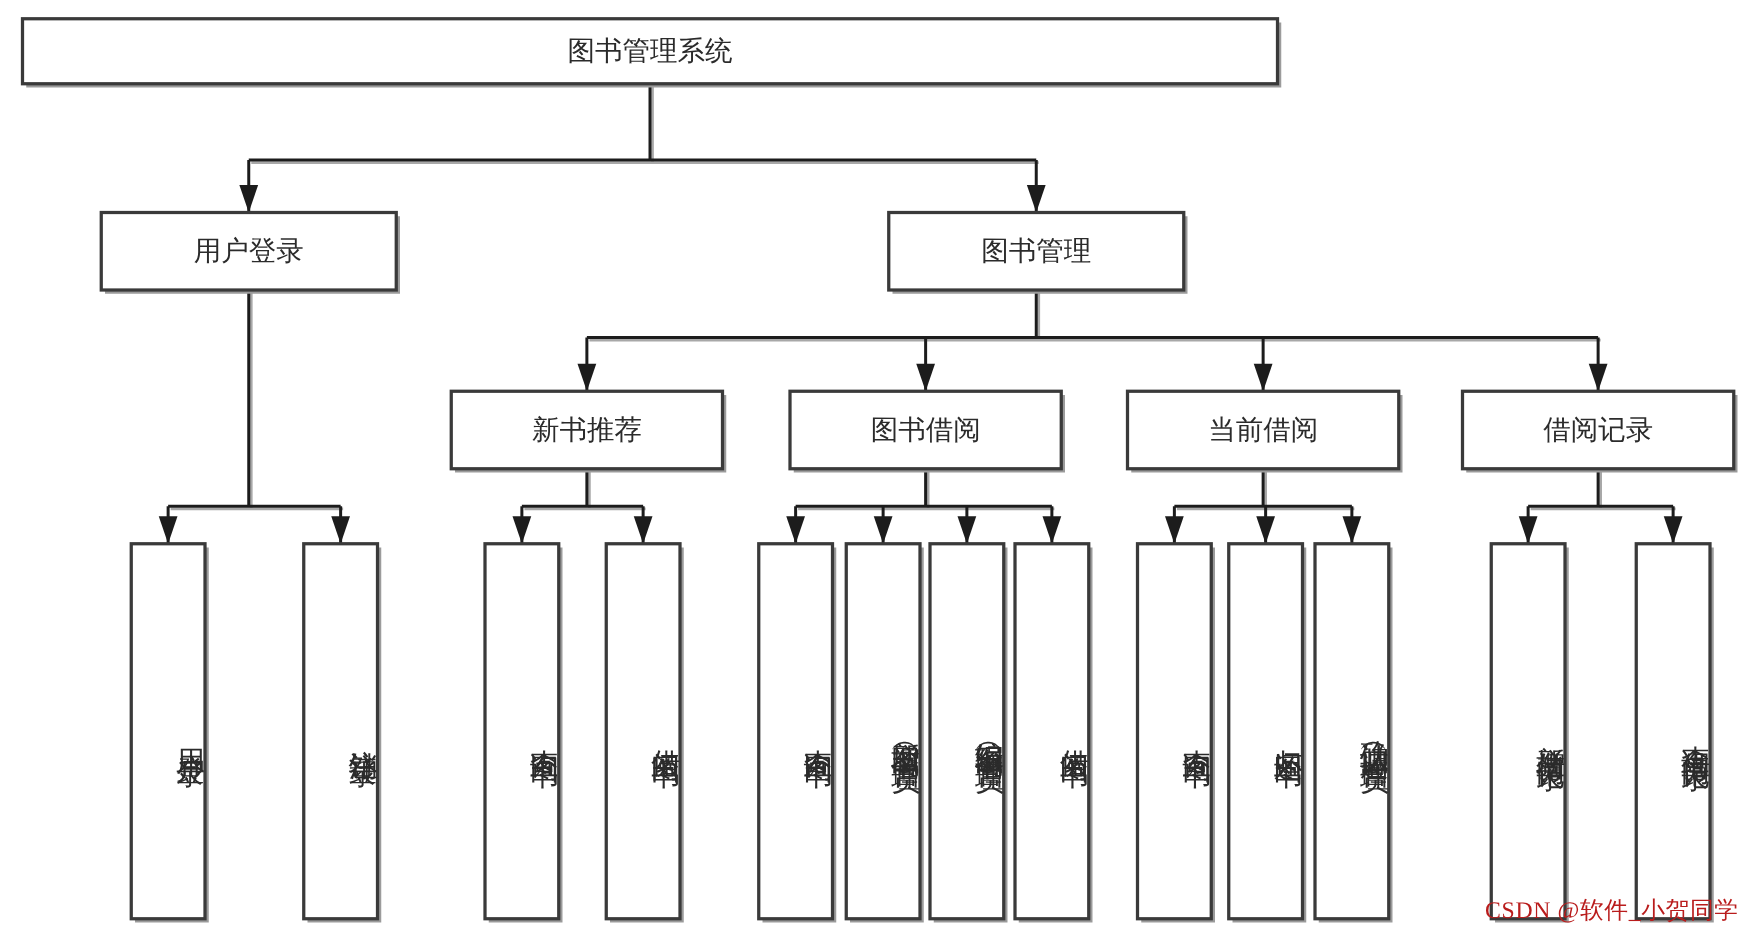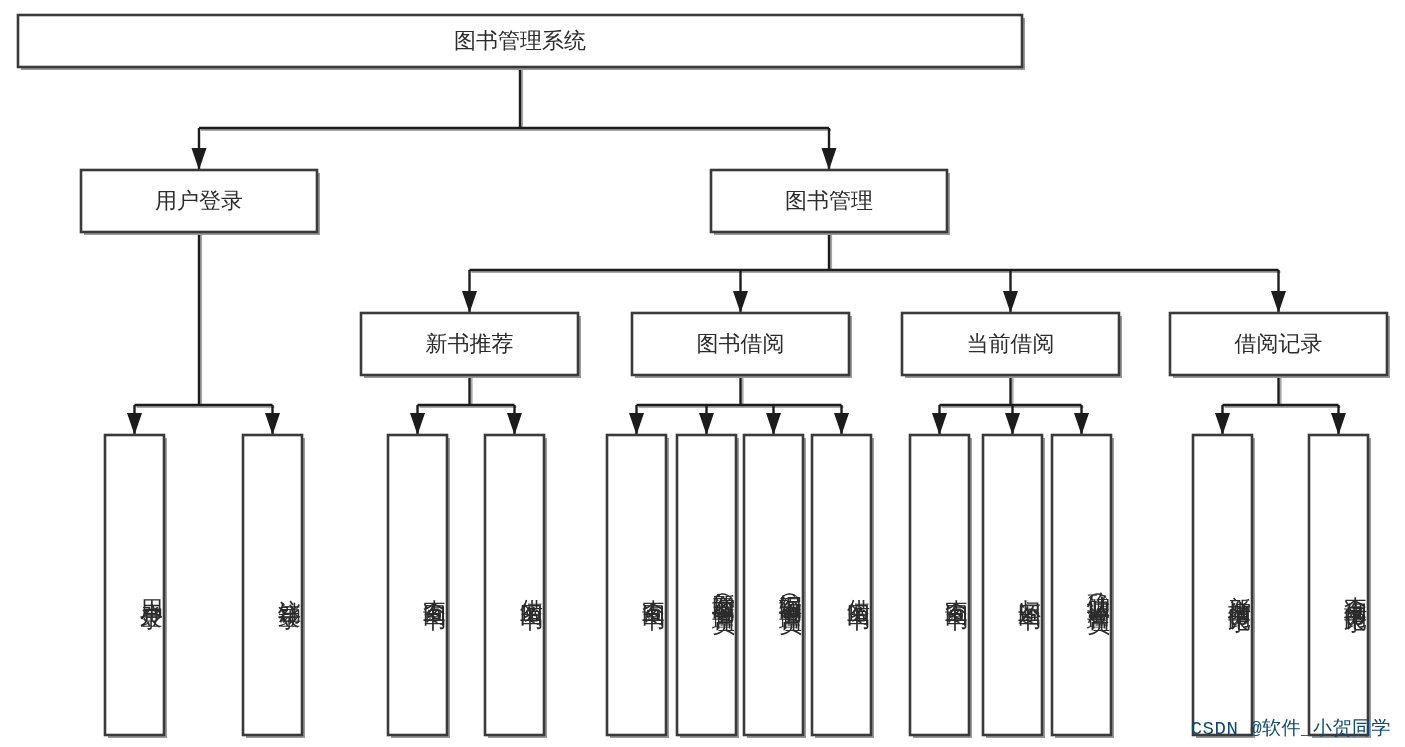--- a/index.html
+++ b/index.html
@@ -74,23 +74,23 @@
     display: flex;
     align-items: flex-start;
     justify-content: center;
     white-space: nowrap;
     pointer-events: none;
   }
   .watermark {
     position: absolute;
     right: 14px;
     bottom: 6px;
-    font-family: Liberation Mono, monospace;
+    font-family: Liberation Serif, serif;
     font-size: 19px;
-    color: #0c4a6e;
+    color: #b91c1c;
     letter-spacing: 0.5px;
     white-space: nowrap;
   }
 </style>
 </head>
 <body>
 
 <div id="diagram-root">
 
   <svg class="flow" viewBox="0 0 1405 747">

